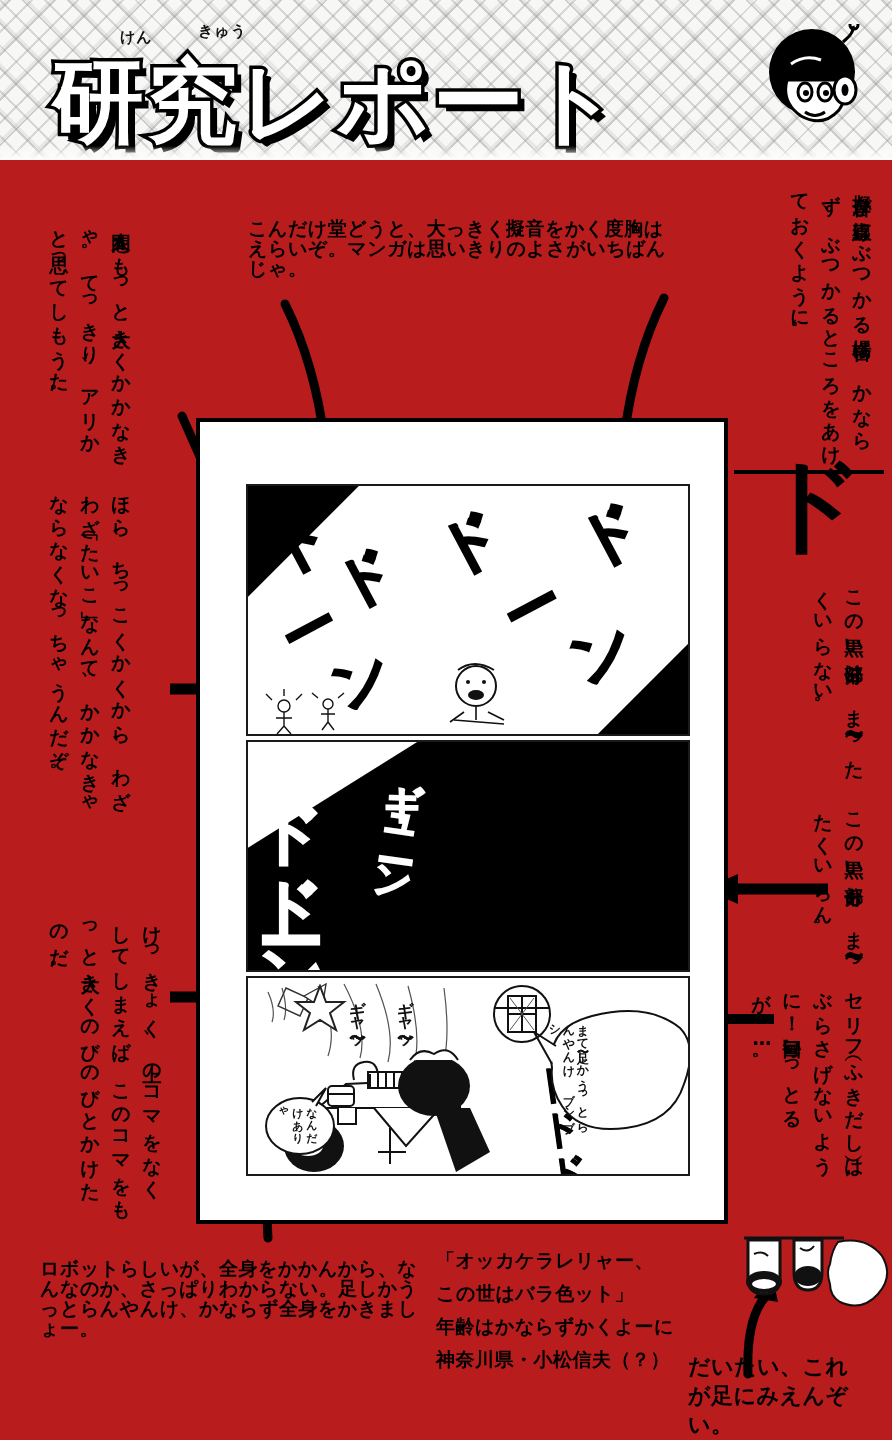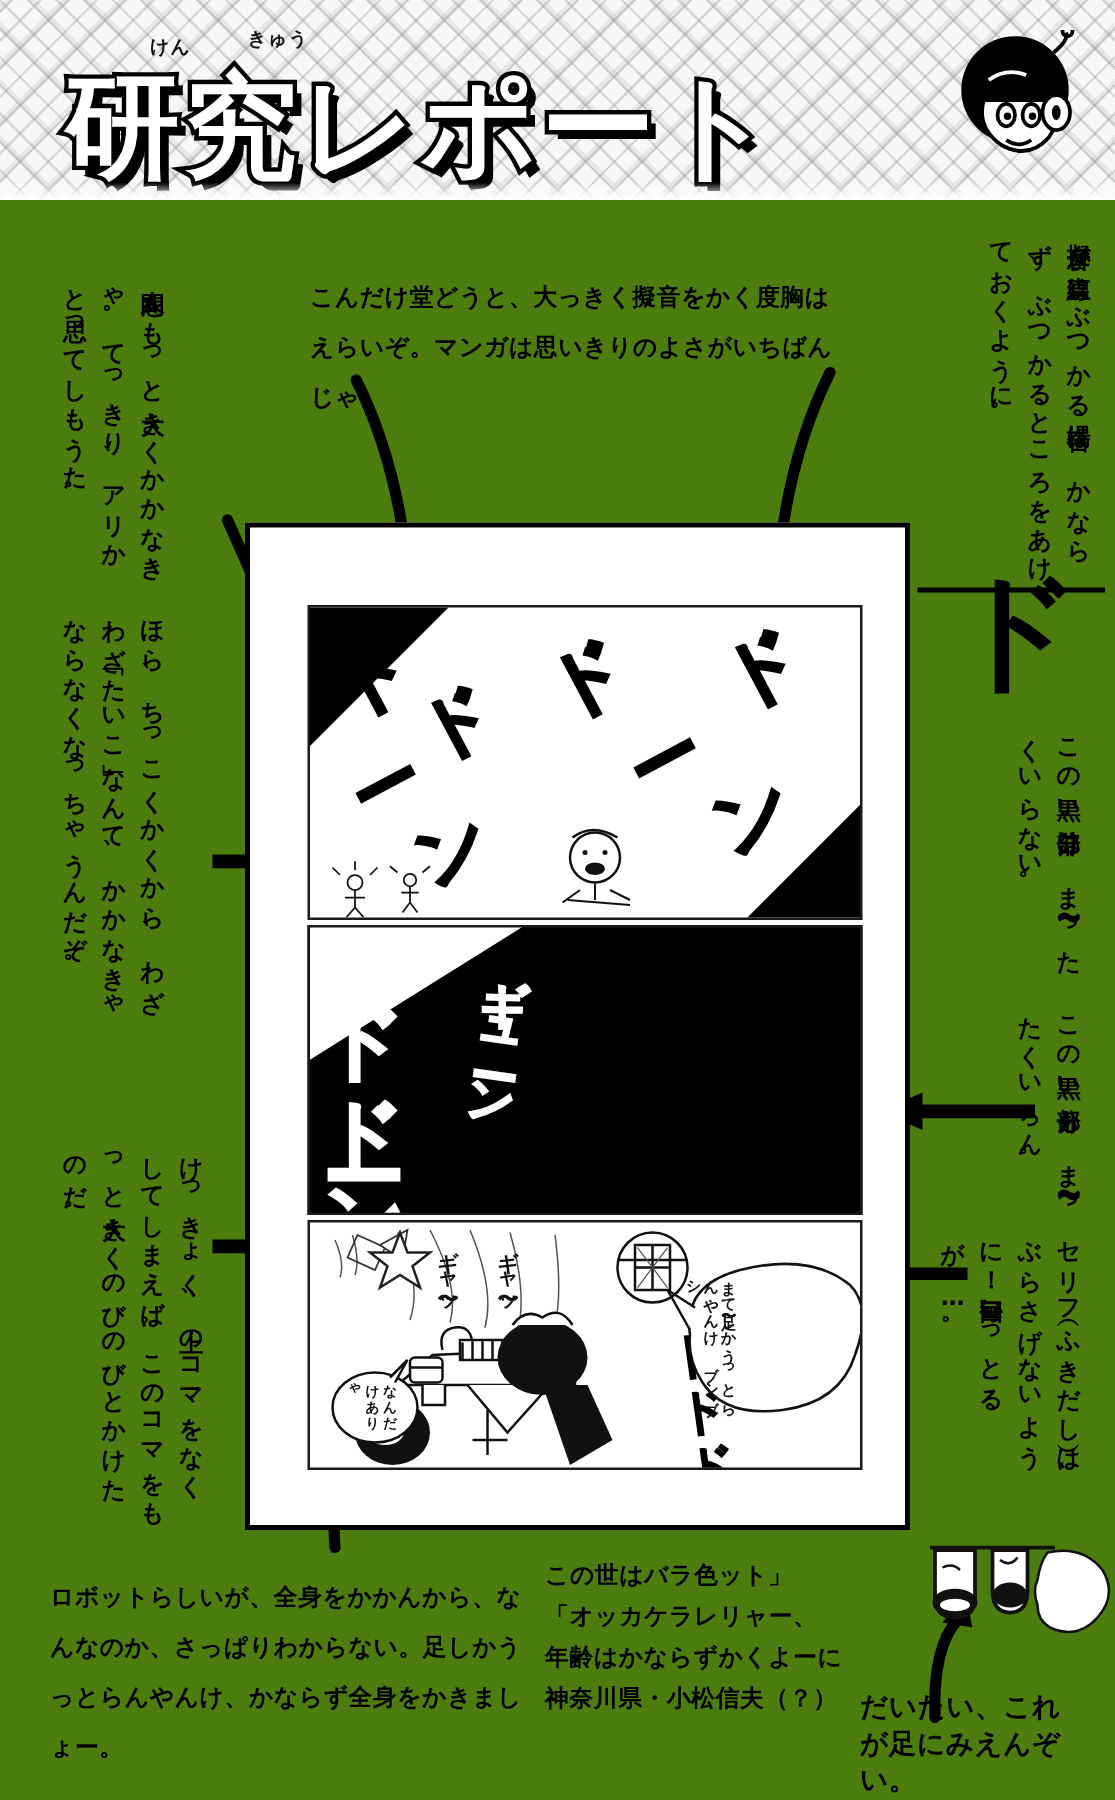--- a/index.html
+++ b/index.html
@@ -9,21 +9,21 @@
   }
   body {
     width: 892px; height: 1440px;
     position: relative;
     font-family: "DejaVu Sans", "Liberation Sans", sans-serif;
     color: #000;
     overflow: hidden;
   }
   .page {
     position: absolute; inset: 0;
-    background: #4d7c0f;
+    background: #b91c1c;
   }
 
   
   .header {
     position: absolute; left: 0; top: 0;
     width: 892px; height: 160px;
     overflow: hidden;
     background-color: #f7f7f5;
     background-image:
       repeating-linear-gradient(45deg,  rgba(140,140,140,.30) 0 2px, rgba(0,0,0,0) 2px 16px),
@@ -66,21 +66,21 @@
     font-size: 19px;
     line-height: 31px;
     letter-spacing: 1.5px;
     font-weight: 600;
     color: #000;
     text-align: left;
   }
   .htext {
     position: absolute;
     font-size: 19px;
-    line-height: 40px;
+    line-height: 20px;
     letter-spacing: .5px;
     font-weight: 600;
     color: #000;
   }
   .credit {
     position: absolute;
     font-size: 19px;
     line-height: 33px;
     letter-spacing: .5px;
     font-weight: 600;
@@ -376,22 +376,22 @@
         <rect x="20" y="14" width="28" height="36" fill="#fff" stroke="#111" stroke-width="2"></rect>
         <path d="M20 32 L48 32 M34 14 L34 50 M6 26 L62 26" stroke="#111" stroke-width="2"></path>
         <path d="M22 16 L46 48 M46 16 L22 48" stroke="#555" stroke-width="1"></path>
       </svg>
     </div>
   </div>
 
   <div class="htext" style="left:40px; top:1258px; width:378px;">ロボットらしいが、全身をかかんから、なんなのか、さっぱりわからない。足しかうっとらんやんけ、かならず全身をかきましょー。</div>
 
   <div class="credit" style="left:436px; top:1244px; width:272px;">
+    <div>「オッカケラレリャー、</div>
     <div>この世はバラ色ット」</div>
-    <div>「オッカケラレリャー、</div>
     <div>年齢はかならずかくよーに</div>
     <div>神奈川県・小松信夫（？）</div>
   </div>
 
   <div class="feet-group">
     <svg width="166" height="96" viewBox="0 0 166 96">
       <path d="M18 2 L118 2" stroke="#111" stroke-width="3" fill="none"></path>
       <path d="M22 4 L22 42 q0 16 16 16 q16 0 16 -16 L54 4 Z" fill="#fff" stroke="#111" stroke-width="3"></path>
       <ellipse cx="38" cy="46" rx="18" ry="11" fill="#111"></ellipse>
       <ellipse cx="38" cy="48" rx="13" ry="6" fill="#fff" stroke="#111" stroke-width="2"></ellipse>

